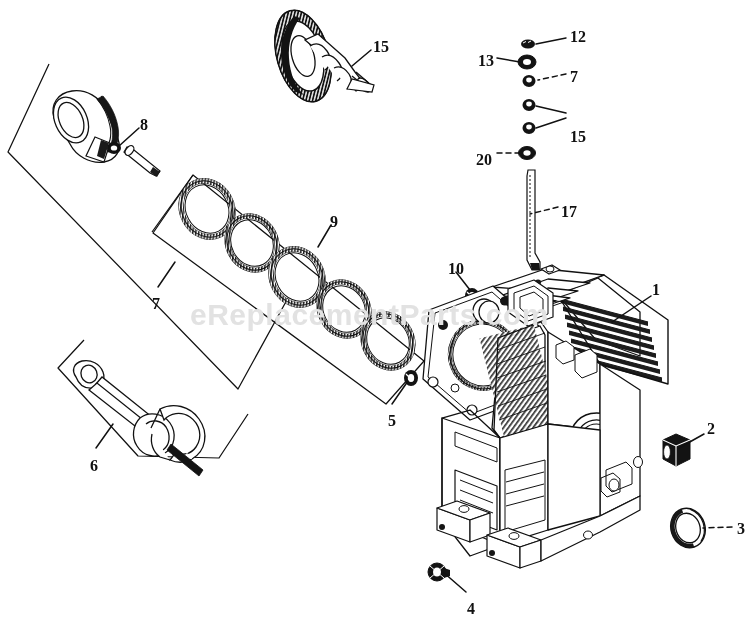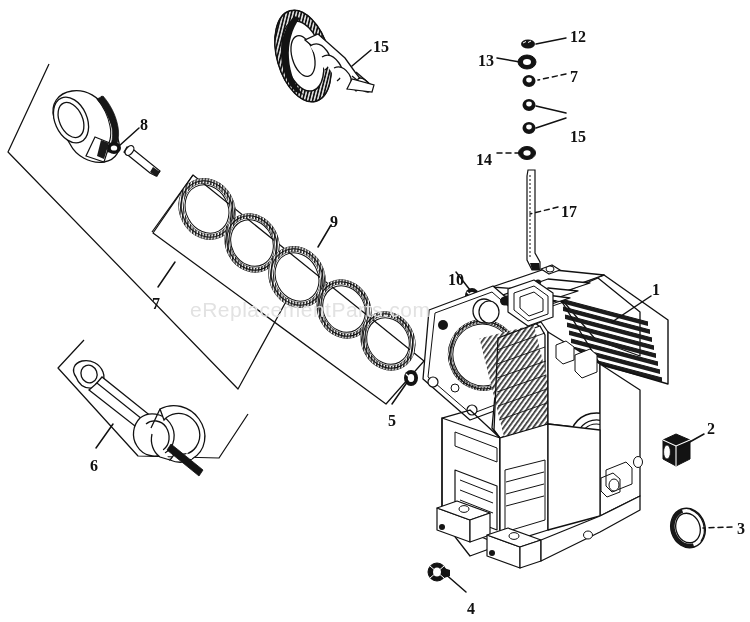--- a/index.html
+++ b/index.html
@@ -18,26 +18,27 @@
     font-size:16px;
     color:#111111;
     line-height:1;
     letter-spacing:0px;
     white-space:nowrap;
     user-select:none;
   }
   .wm{
     position:absolute;
     font-family:"Liberation Sans", sans-serif;
-    font-size:21px;
+    font-size:30px;
     color:#e2e2e2;
     letter-spacing:0.5px;
     white-space:nowrap;
     user-select:none;
     pointer-events:none;
+    font-weight:bold;
   }
 </style>
 </head>
 <body style="background: rgb(255, 255, 255);">
 
 <div id="stage">
 <svg viewBox="0 0 750 622" xmlns="http://www.w3.org/2000/svg">
   <defs>
     <pattern id="hatchFin" width="5" height="5" patternUnits="userSpaceOnUse" patternTransform="rotate(55)">
       <rect width="5" height="5" fill="#ffffff"></rect>
@@ -436,20 +437,20 @@
 
 <div class="callout" style="left: 652px; top: 282px;">1</div>
 <div class="callout" style="left: 707px; top: 421px;">2</div>
 <div class="callout" style="left: 737px; top: 521px;">3</div>
 <div class="callout" style="left: 467px; top: 601px;">4</div>
 <div class="callout" style="left: 388px; top: 413px;">5</div>
 <div class="callout" style="left: 90px; top: 458px;">6</div>
 <div class="callout" style="left: 152px; top: 296px;">7</div>
 <div class="callout" style="left: 140px; top: 117px;">8</div>
 <div class="callout" style="left: 330px; top: 214px;">9</div>
-<div class="callout" style="left: 448px; top: 272px;">10</div>
+<div class="callout" style="left: 448px; top: 261px;">10</div>
 <div class="callout" style="left: 373px; top: 39px;">15</div>
 <div class="callout" style="left: 570px; top: 29px;">12</div>
 <div class="callout" style="left: 478px; top: 53px;">13</div>
 <div class="callout" style="left: 570px; top: 69px;">7</div>
 <div class="callout" style="left: 570px; top: 115px; margin-top: 14px;">15</div>
-<div class="callout" style="left: 476px; top: 152px;">14</div>
+<div class="callout" style="left: 476px; top: 152px;">20</div>
 <div class="callout" style="left: 561px; top: 204px;">17</div>
 
 </body></html>

